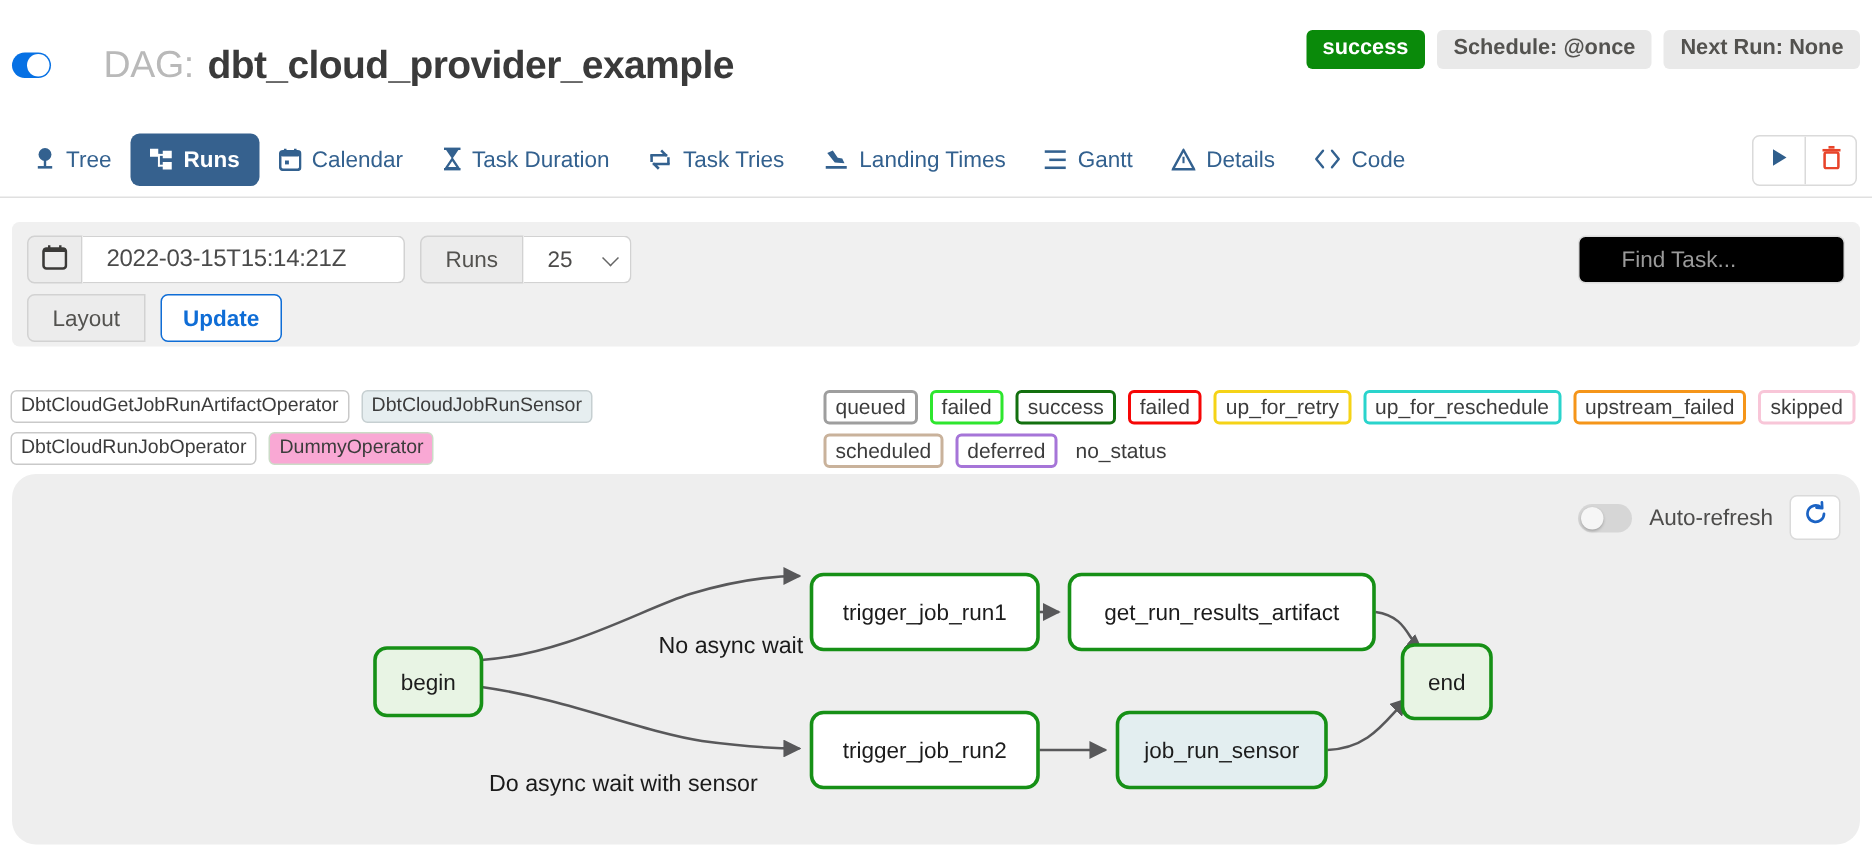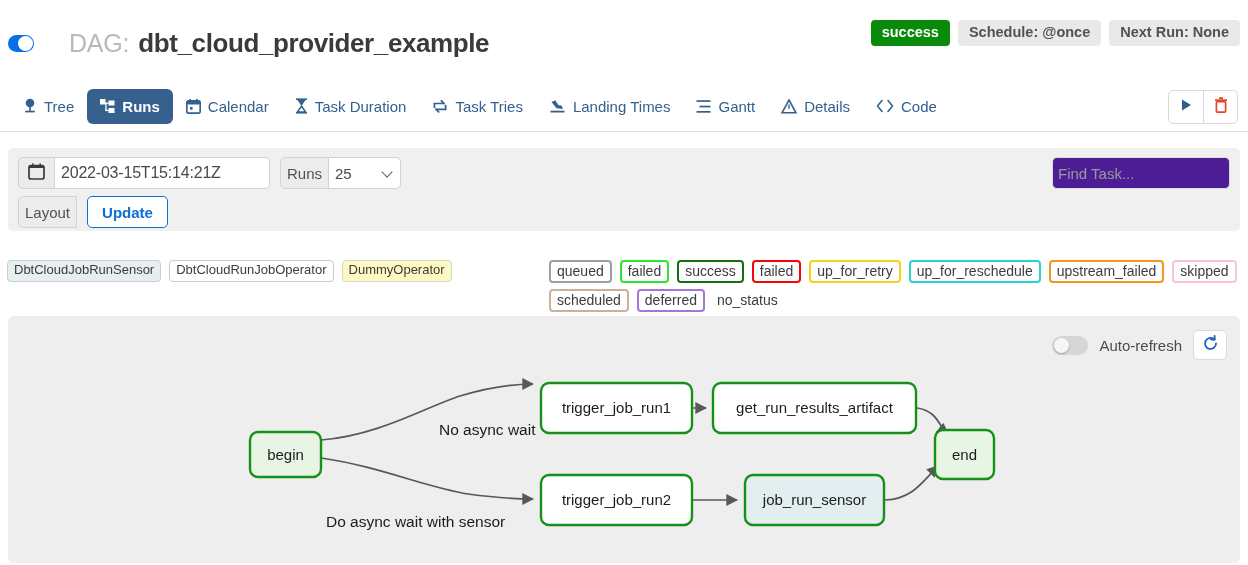--- a/index.html
+++ b/index.html
@@ -75,21 +75,21 @@
   .toolbar {
     position: absolute; left: 8px; top: 148px; width: 1232px; height: 83px;
     background: #f0f0f0; border-radius: 5px; padding: 9px 10px;
   }
   .row { display: flex; align-items: center; }
   .row + .row { margin-top: 7px; }
   .ig { display: flex; align-items: stretch; }
   .ctl {
     height: 32px; display: flex; align-items: center;
     border: 1px solid #d2d2d2; background: #fff;
-    font-size: 15px; color: #4b4a49; padding: 0 6px; white-space: nowrap;
+    font-size: 15px; color: #4b4a49; padding: 0 16px; white-space: nowrap;
   }
   .ctl.addon { background: #ececec; color: #53524f; }
   .ctl.first { border-radius: 5px 0 0 5px; }
   .ctl.last  { border-radius: 0 5px 5px 0; }
   .ctl + .ctl { border-left: 0; }
   .ctl.icon { padding: 0 9px; }
   .sel { position: relative; padding-right: 26px; }
   .sel::after {
     content: ""; position: absolute; right: 9px; top: 12px;
     width: 7px; height: 7px; border-right: 1.7px solid #666; border-bottom: 1.7px solid #666;
@@ -101,21 +101,21 @@
   .layout-select { min-width: 148px; }
   .update-btn {
     height: 32px; margin-left: 10px; padding: 0 14px;
     display: flex; align-items: center; justify-content: center;
     border: 1px solid #0f6dd6; border-radius: 5px; background: #ffffff;
     color: #0f6dd6; font-size: 15px; font-weight: 700; cursor: pointer;
   }
   .find-task {
     position: absolute; right: 10px; top: 9px;
     width: 178px; height: 32px; border: 1px solid #dcdcdc; border-radius: 5px;
-    background: #4c1d95; display: flex; align-items: center; padding: 0 5px;
+    background: #000000; display: flex; align-items: center; padding: 0 28px;
     color: #9a9a9a; font-size: 15px;
   }
 
   
   .legend {
     position: absolute; left: 0; top: 258px; width: 1248px; height: 50px;
   }
   .legend-ops { position: absolute; left: 7px; top: 2px; width: 540px;
     display: flex; flex-wrap: wrap; gap: 6px 8px; }
   .legend-states { position: absolute; left: 549px; top: 2px; width: 695px;
@@ -124,21 +124,21 @@
     border: 1px solid #c9c9c9; border-radius: 4px;
     padding: 2px 6px 3px; font-size: 13px; line-height: 1.15;
     color: #3c3c3c; background: #ffffff; white-space: nowrap;
   }
   .chip.state { border-width: 2px; font-size: 14px; padding: 1px 6px 2px; }
   .chip.plain { border-color: transparent; background: transparent; padding-left: 2px; }
 
   
   .graph-panel {
     position: absolute; left: 8px; top: 316px; width: 1232px; height: 247px;
-    background: #eeeeee; border-radius: 6px; overflow: hidden;
+    background: #eeeeee; border-radius: 16px; overflow: hidden;
   }
   .graph-head {
     position: absolute; right: 13px; top: 14px;
     display: flex; align-items: center; gap: 11px;
   }
   .switch {
     width: 36px; height: 19px; border-radius: 10px; background: #d6d6d6;
     position: relative; cursor: pointer; flex: none;
   }
   .switch::after {
@@ -326,23 +326,24 @@
       <div class="ctl addon first">Layout</div>
     </div>
     <div class="update-btn">Update</div>
   </div>
 
   <div class="find-task">Find Task...</div>
 </div>
 
 <div class="legend">
   <div class="legend-ops">
+    <span class="chip">DbtCloudGetJobRunArtifactOperator</span>
     <span class="chip" style="background:#e6eef0;border-color:#c6cfd1">DbtCloudJobRunSensor</span>
     <span class="chip">DbtCloudRunJobOperator</span>
-    <span class="chip" style="background:#fef9c3;border-color:#cbdcc7">DummyOperator</span>
+    <span class="chip" style="background:#f9a8d4;border-color:#cbdcc7">DummyOperator</span>
   </div>
   <div class="legend-states">
     <span class="chip state" style="border-color:#9e9e9e">queued</span>
     <span class="chip state" style="border-color:#2ee62e">failed</span>
     <span class="chip state" style="border-color:#13700f">success</span>
     <span class="chip state" style="border-color:#f60606">failed</span>
     <span class="chip state" style="border-color:#f5d317">up_for_retry</span>
     <span class="chip state" style="border-color:#2ad4cc">up_for_reschedule</span>
     <span class="chip state" style="border-color:#f59519">upstream_failed</span>
     <span class="chip state" style="border-color:#f8c6d8">skipped</span>

